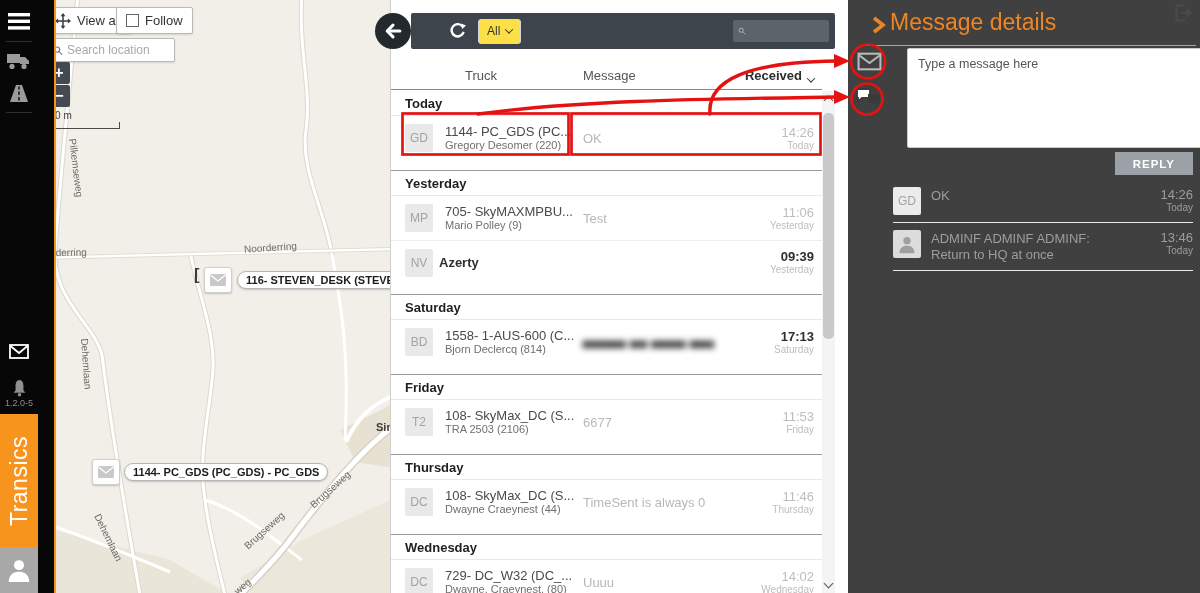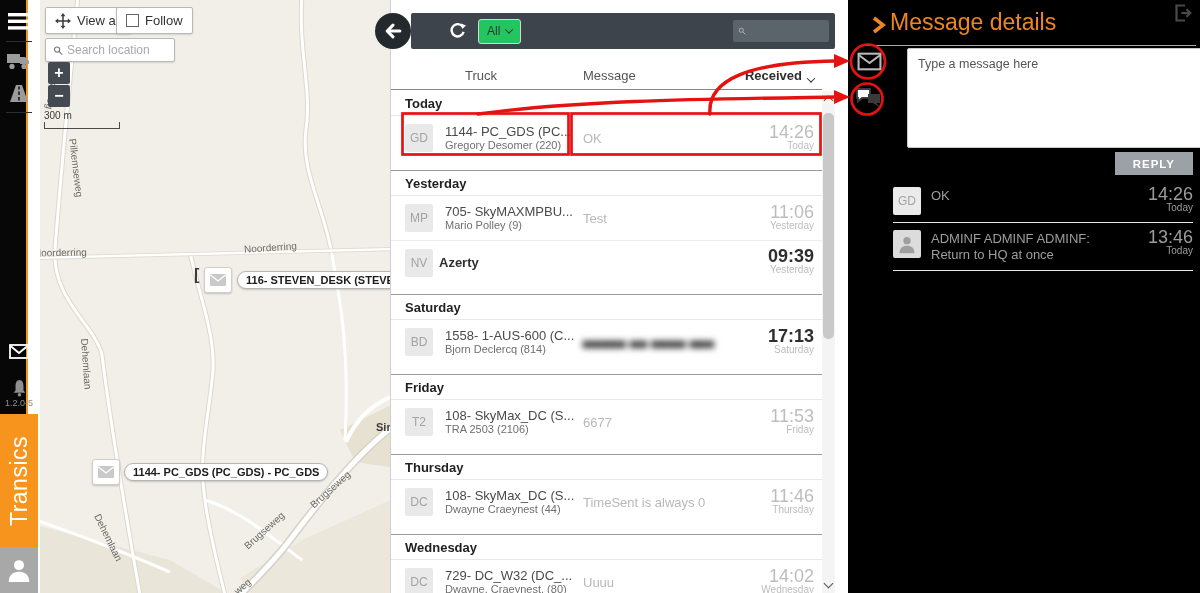--- a/index.html
+++ b/index.html
@@ -1,21 +1,21 @@
 <!DOCTYPE html>
 <html><head>
 <meta charset="utf-8">
 <style>
   * { margin:0; padding:0; box-sizing:border-box; }
   html,body { width:1200px; height:593px; overflow:hidden; background:#fff;
               font-family:"Liberation Sans", sans-serif; }
   #app { position:relative; width:1200px; height:593px; overflow:hidden; background:#fff; }
 
   
-  .sidebar { position:absolute; left:0; top:0; width:28px; height:593px; background:#070707;
+  .sidebar { position:absolute; left:0; top:0; width:56px; height:593px; background:#070707;
              border-right:2px solid #f7941e; z-index:5; }
   .sb-item { position:absolute; left:0; width:38px; display:flex; justify-content:center; align-items:center; cursor:pointer; }
   .sb-div { position:absolute; left:6px; width:26px; border-top:1px solid #2e2e2e; }
   .sb-version { position:absolute; left:0; width:38px; text-align:center; font-size:9px; color:#8d8d8d; }
   .brand-tab { position:absolute; left:0; top:414px; width:38px; height:134px; background:#f7941e; cursor:pointer; }
   .brand-tab span { position:absolute; left:50%; top:50%; transform:translate(-50%,-50%) rotate(-90deg);
                     color:#fff; font-size:23px; white-space:nowrap; letter-spacing:.5px; }
   .sb-footer { position:absolute; left:0; bottom:0; width:38px; height:46px; background:#a8a8a8;
                display:flex; justify-content:center; align-items:center; cursor:pointer; }
 
@@ -47,21 +47,21 @@
   .bracket { position:absolute; font-size:16px; font-weight:bold; color:#3a3a3a; }
 
   
   .panel { position:absolute; left:390px; top:0; width:445px; height:593px; background:#fff;
            border-left:1px solid #cfcfcf; }
   .toolbar { position:absolute; left:20px; right:0; top:13px; height:36px; background:#3d444b; border-radius:2px;
              display:flex; align-items:center; }
   .backbtn { position:absolute; left:-16px; top:13px; width:36px; height:36px; border-radius:50%; background:#24292d;
              display:flex; justify-content:center; align-items:center; cursor:pointer; z-index:3; }
   .refresh { margin-left:38px; cursor:pointer; display:flex; }
-  .allbtn { margin-left:12px; background:#22c55e; border:1px solid #d5d5d5; border-radius:3px; height:25px;
+  .allbtn { margin-left:12px; background:#fde047; border:1px solid #d5d5d5; border-radius:3px; height:25px;
             padding:0 8px; font-size:12px; color:#333; display:flex; align-items:center; gap:6px; cursor:pointer; }
   .tb-search { position:absolute; right:6px; top:7px; width:96px; height:22px; background:#5b636b; border-radius:2px;
                display:flex; align-items:center; padding:0 5px; gap:4px; }
   .tb-search input { background:transparent; border:none; outline:none; width:74px; font-size:12px; color:#e8e8e8;
                      font-family:"Liberation Sans", sans-serif; }
   .chev { display:inline-block; width:6px; height:6px; border-right:1.6px solid currentColor;
           border-bottom:1.6px solid currentColor; transform:rotate(45deg) translate(-1px,-1px); }
   .cols { position:absolute; left:0; right:13px; top:62px; height:28px; font-size:13px; color:#555;
           border-bottom:1px solid #888; }
   .col-truck { position:absolute; left:74px; top:6px; }
@@ -74,33 +74,33 @@
   .row { height:44px; padding:0 8px 0 14px; display:flex; align-items:center; cursor:pointer; }
   .row + .row { border-top:1px solid #ececec; }
   .avatar { width:28px; height:28px; background:#e9e9e9; border-radius:2px; color:#a3a3a3; font-size:12px;
             display:flex; justify-content:center; align-items:center; flex:none; }
   .truckblock { width:132px; margin-left:12px; flex:none; }
   .truckname { font-size:13px; color:#4a4a4a; line-height:15px; white-space:nowrap; }
   .drivername{ font-size:11px; color:#6f6f6f; line-height:13px; white-space:nowrap; }
   .msg { flex:1; font-size:13px; color:#b8b8b8; padding-left:6px; white-space:nowrap; overflow:hidden; }
   .msg.blurred { filter:blur(3px); color:#c9c9c9; font-size:10px; letter-spacing:1px; }
   .timeblock { width:100px; text-align:right; flex:none; }
-  .time { font-size:18px; color:#bdbdbd; line-height:15px; }
+  .time { font-size:13px; color:#bdbdbd; line-height:15px; }
   .day  { font-size:10px; color:#bdbdbd; line-height:12px; }
   .row.unread .msg  { color:#2e2e2e; font-weight:bold; }
   .row.unread .time { color:#2e2e2e; font-weight:bold; }
   
   .vscroll { position:absolute; right:0; top:91px; bottom:0; width:13px; background:#f4f4f4; }
   .sc-arrow { position:absolute; left:3px; width:7px; height:7px; border-right:1.6px solid #555; border-bottom:1.6px solid #555; cursor:pointer; }
   .sc-up   { top:6px;  transform:rotate(-135deg); }
   .sc-down { bottom:6px; transform:rotate(45deg); }
   .sc-thumb { position:absolute; left:1px; width:11px; top:22px; height:226px; background:#c9c9c9; border-radius:5px; cursor:pointer; }
 
   
-  .details { position:absolute; left:848px; top:0; width:352px; height:593px; background:#000000; }
+  .details { position:absolute; left:848px; top:0; width:352px; height:593px; background:#404040; }
   .d-title { position:absolute; left:42px; top:9px; font-size:23px; color:#ee8522; font-weight:300; }
   .d-chev { position:absolute; left:24px; top:16px; }
   .d-logout { position:absolute; right:8px; top:4px; cursor:pointer; }
   .d-div { position:absolute; left:14px; right:4px; top:45px; border-top:1px solid #a8a8a8; }
   .d-ico { position:absolute; cursor:pointer; display:flex; }
   .compose { position:absolute; left:59px; top:48px; width:300px; height:100px; border:1px solid #c9c9c9;
              border-radius:2px; resize:none; padding:8px 10px; font-size:12.5px; color:#444; outline:none;
              font-family:"Liberation Sans", sans-serif; }
   .compose::placeholder { color:#555; }
   .reply { position:absolute; right:7px; top:152px; height:23px; background:#9ba1a6; color:#fff; border:none;

